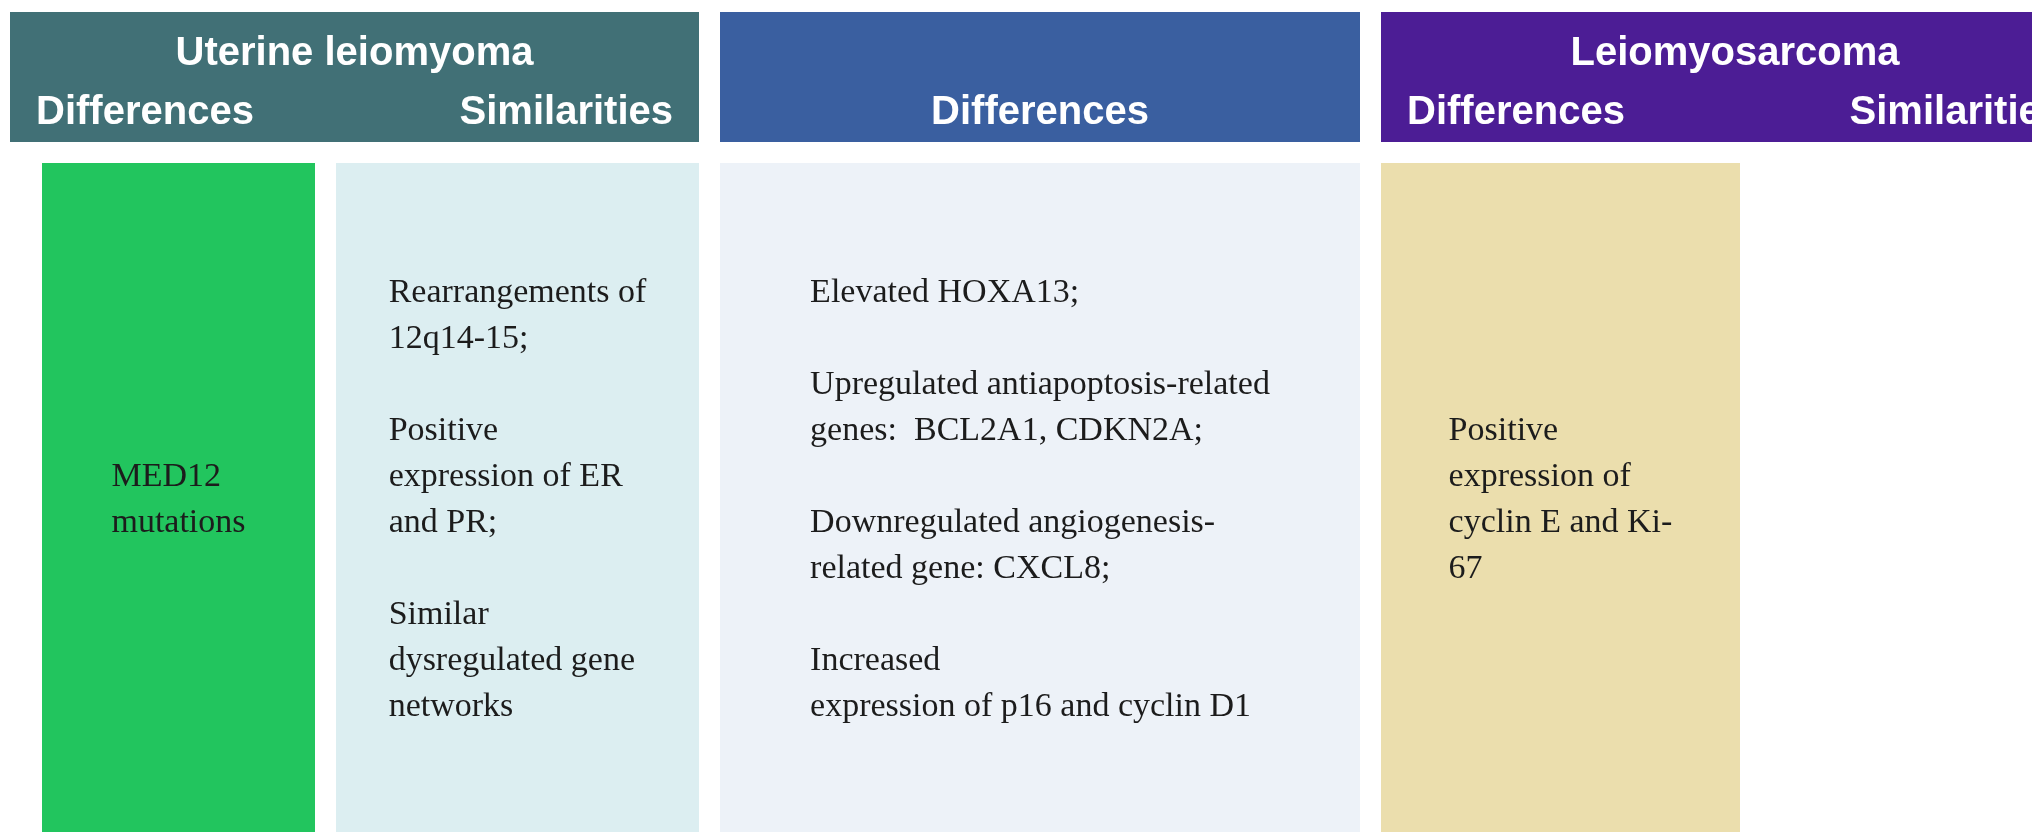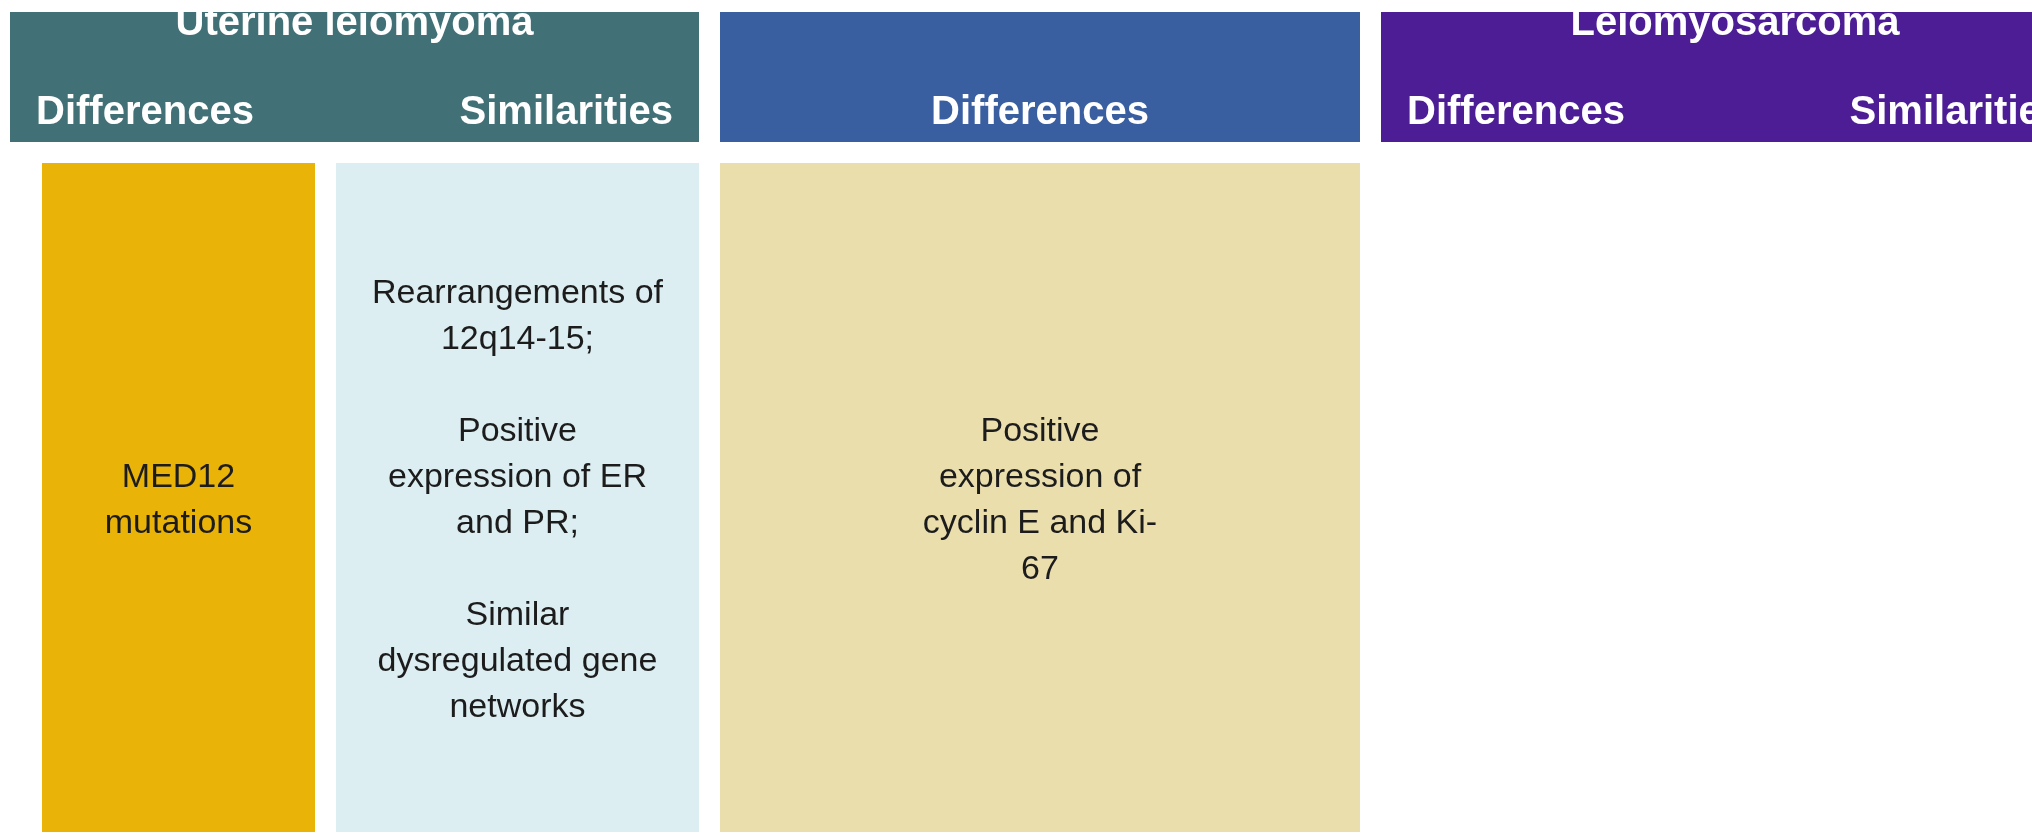--- a/index.html
+++ b/index.html
@@ -19,31 +19,32 @@
   }
   .hdr {
     color: #ffffff;
     font-weight: bold;
     font-size: 40px;
     display: flex; flex-direction: column; justify-content: flex-end;
     padding-bottom: 3px;
   }
   .hdr.span2 { grid-column: span 2; }
   .hdr-title { height: 60px; line-height: 60px; text-align: center; }
-  .hdr-sub { height: 58px; line-height: 58px; text-align: center; margin-top: 30px; }
+  .hdr-sub { height: 58px; line-height: 58px; text-align: center; }
   .hdr-sub.split { display: flex; justify-content: space-between; padding: 0 26px; }
   .cell {
     display: flex; align-items: center; justify-content: center;
     color: #1c1c1c;
   }
   .cell-text {
     font-size: 34px;
     line-height: 46px;
-    text-align: center;
+    text-align: left;
     white-space: pre-line;
+    font-family: Liberation Serif, serif;
   }
 </style>
 </head>
 <body>
 
 <div class="page">
   <div class="table">
 
     <div class="hdr span2" style="background: rgb(65, 112, 118);">
       <div class="hdr-title">Uterine leiomyoma</div>
@@ -58,38 +59,50 @@
     </div>
 
     <div class="hdr span2" style="background: #4c1d95;">
       <div class="hdr-title">Leiomyosarcoma</div>
       <div class="hdr-sub split">
         <span>Differences</span>
         <span>Similarities</span>
       </div>
     </div>
 
-    <div class="cell" style="background: #eab308; margin-left: 32px;">
+    <div class="cell" style="background: #22c55e; margin-left: 32px;">
       <div class="cell-text">MED12
 mutations</div>
     </div>
 
     <div class="cell" style="background: rgb(220, 238, 241);">
       <div class="cell-text">Rearrangements of
 12q14-15;
 
 Positive
 expression of ER
 and PR;
 
 Similar
 dysregulated gene
 networks</div>
     </div>
 
+    <div class="cell" style="background: rgb(237, 242, 248);">
+      <div class="cell-text">Elevated HOXA13;
+
+Upregulated antiapoptosis-related
+genes:&nbsp; BCL2A1, CDKN2A;
+
+Downregulated angiogenesis-
+related gene: CXCL8;
+
+Increased
+expression of p16 and cyclin D1</div>
+    </div>
 
 
     <div class="cell" style="background: rgb(235, 222, 173);">
       <div class="cell-text">Positive
 expression of
 cyclin E and Ki-
 67</div>
     </div>
 
   </div>

